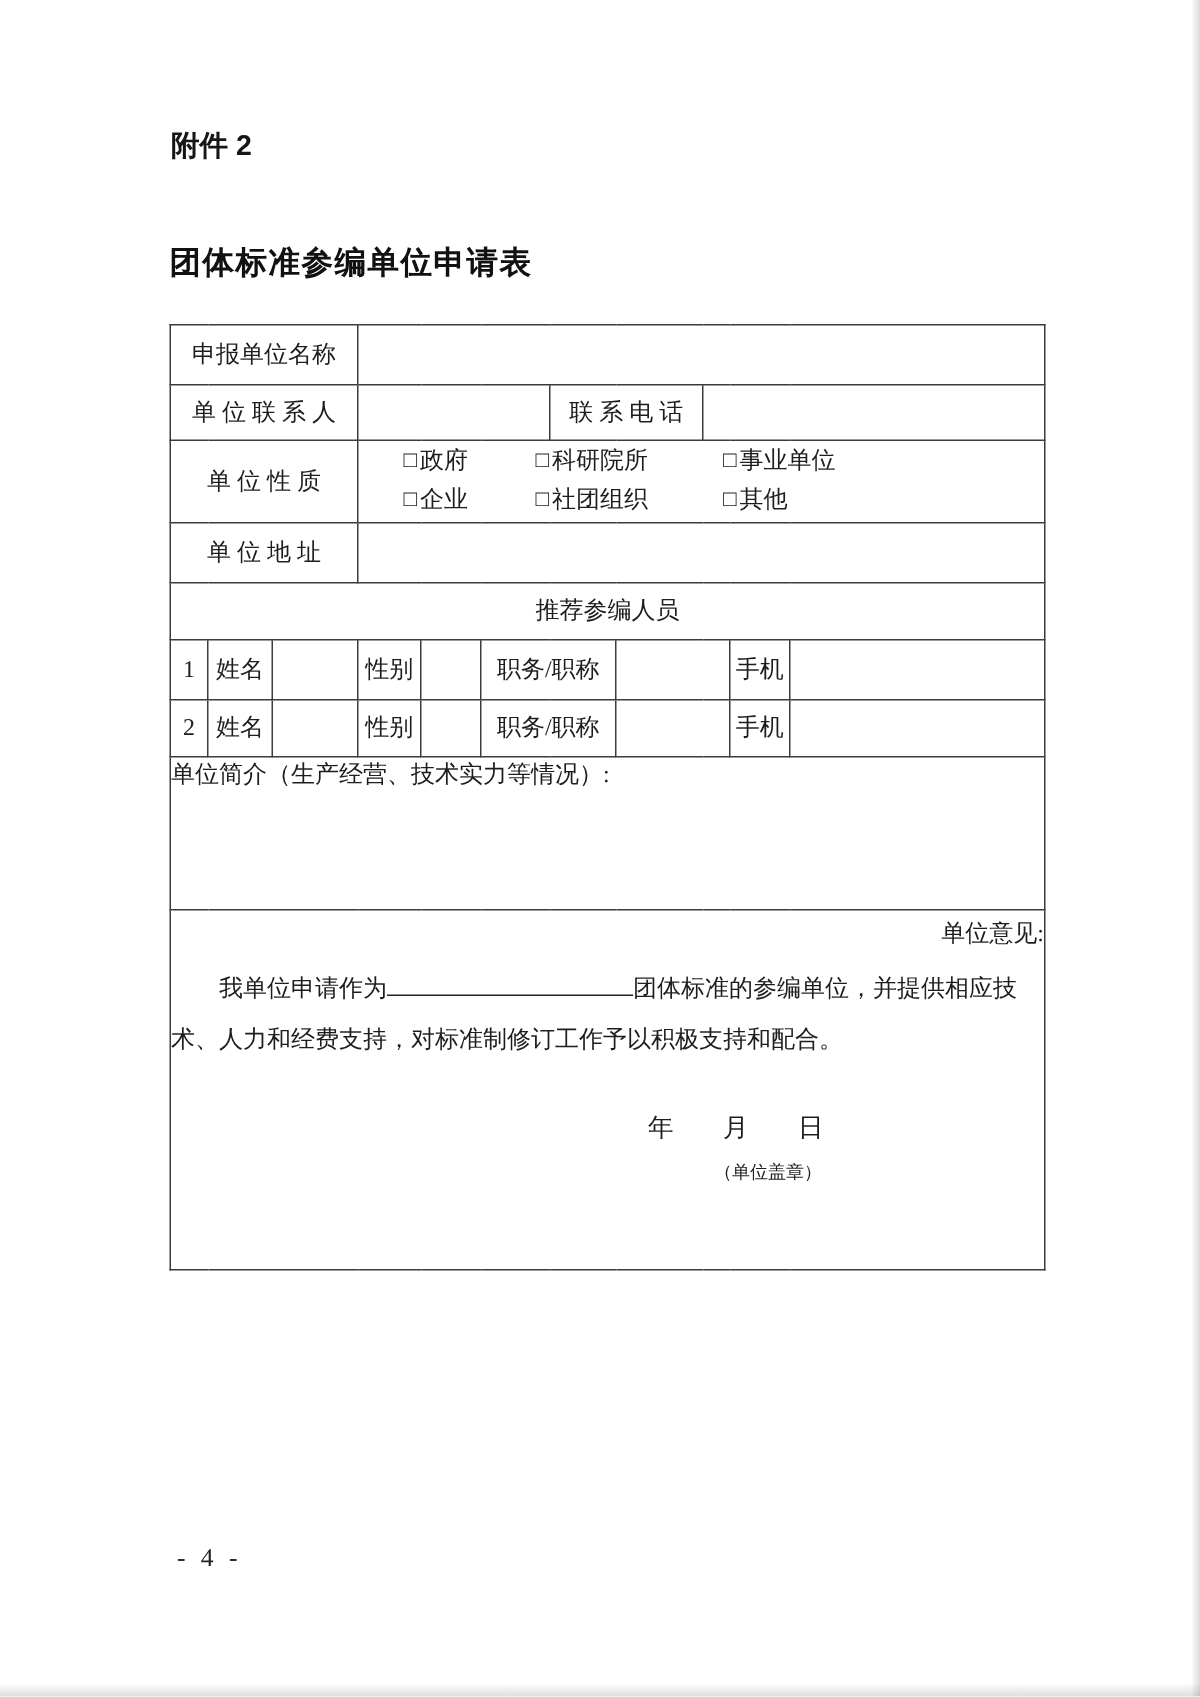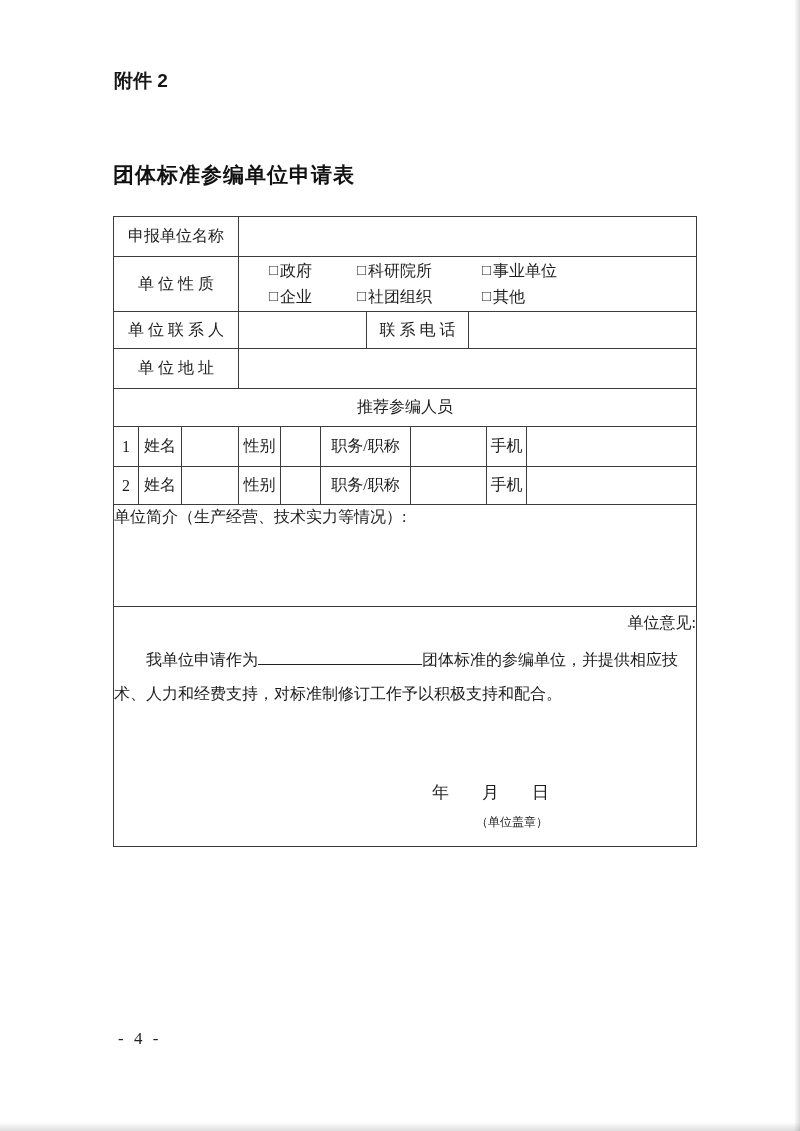--- a/index.html
+++ b/index.html
@@ -1,39 +1,39 @@
 <!DOCTYPE html>
 <html><head>
 <meta charset="utf-8">
 <style>
   html,body{margin:0;padding:0;background:#e9e9e9;}
   .page{position:relative;width:800px;height:1131px;background:#ffffff;overflow:hidden;
         font-family:"Liberation Serif","DejaVu Serif",serif;color:#1d1d1d;}
-  .attachment{position:absolute;left:114px;top:68px;font-family:"Liberation Sans","DejaVu Sans",sans-serif;
+  .attachment{position:absolute;left:114px;top:84px;font-family:"Liberation Sans","DejaVu Sans",sans-serif;
         font-weight:600;font-size:19px;color:#161616;}
   .doc-title{position:absolute;left:113px;top:161px;width:583px;text-align:left;
         font-family:Liberation Serif, serif;font-weight:700;font-size:21px;
         letter-spacing:1px;color:#111;}
   table.form{position:absolute;left:113px;top:216px;width:583px;border-collapse:collapse;
         table-layout:fixed;}
   table.form td{border:1px solid #3c3c3c;padding:0;font-size:16px;color:#1d1d1d;overflow:hidden;}
   .lbl{text-align:center;vertical-align:middle;}
   .fill{background:#fff;}
   .optline{padding-left:30px;line-height:26px;white-space:nowrap;}
   .opt{display:inline-block;}
   .opt-w1{width:88px;}
   .opt-w2{width:125px;}
   .cbx{display:inline-block;margin-right:2px;font-size:15px;position:relative;top:-1px;}
   .sm{font-size:15px;text-align:center;vertical-align:middle;}
   .section-head{text-align:center;vertical-align:middle;font-size:16px;}
   .big{vertical-align:top;text-align:left;padding:12px 14px;font-size:16px;line-height:24px;}
   .opinion-title{margin:4px 0 0 0;text-align:right;}
   .opinion-text{margin-top:8px;text-indent:2em;line-height:34px;}
   .blank{display:inline-block;width:164px;height:15px;border-bottom:1px solid #222;}
-  .sign-block{margin-top:70px;}
+  .sign-block{margin-top:29px;}
   .date-line{padding-left:318px;letter-spacing:8px;font-size:17px;white-space:nowrap;}
   .seal-line{padding-left:362px;font-size:12px;margin-top:5px;white-space:nowrap;}
   .pagenum{position:absolute;left:118px;top:1029px;font-size:17px;letter-spacing:3px;color:#222;}
   .edge-right{position:absolute;top:0;right:0;width:6px;height:100%;
         background:linear-gradient(to right,rgba(0,0,0,0),rgba(0,0,0,0.14));}
   .edge-bottom{position:absolute;left:0;bottom:0;width:100%;height:9px;
         background:linear-gradient(to bottom,rgba(0,0,0,0),rgba(0,0,0,0.13));}
 </style>
 </head>
 <body>
@@ -59,37 +59,37 @@
         <col style="width:170px">
     </colgroup>
 
     <tbody>
 
     <tr style="height:40px">
       <td colspan="3" class="lbl">申报单位名称</td>
       <td colspan="8" class="fill"></td>
     </tr>
 
+    <tr style="height:37px">
+      <td colspan="3" class="lbl">单 位 联 系 人</td>
+      <td colspan="3" class="fill"></td>
+      <td colspan="2" class="lbl">联 系 电 话</td>
+      <td colspan="3" class="fill"></td>
+    </tr>
+
     <tr style="height:55px">
       <td colspan="3" class="lbl">单 位 性 质</td>
       <td colspan="8">
         <div class="optline">
           <span class="opt opt-w1"><span class="cbx">□</span><span>政府</span></span><span class="opt opt-w2"><span class="cbx">□</span><span>科研院所</span></span><span class="opt"><span class="cbx">□</span><span>事业单位</span></span>
         </div>
         <div class="optline">
           <span class="opt opt-w1"><span class="cbx">□</span><span>企业</span></span><span class="opt opt-w2"><span class="cbx">□</span><span>社团组织</span></span><span class="opt"><span class="cbx">□</span><span>其他</span></span>
         </div>
       </td>
-    </tr>
-
-    <tr style="height:37px">
-      <td colspan="3" class="lbl">单 位 联 系 人</td>
-      <td colspan="3" class="fill"></td>
-      <td colspan="2" class="lbl">联 系 电 话</td>
-      <td colspan="3" class="fill"></td>
     </tr>
 
     <tr style="height:40px">
       <td colspan="3" class="lbl">单 位 地 址</td>
       <td colspan="8" class="fill"></td>
     </tr>
 
     <tr style="height:38px">
       <td colspan="11" class="section-head">推荐参编人员</td>
     </tr>

